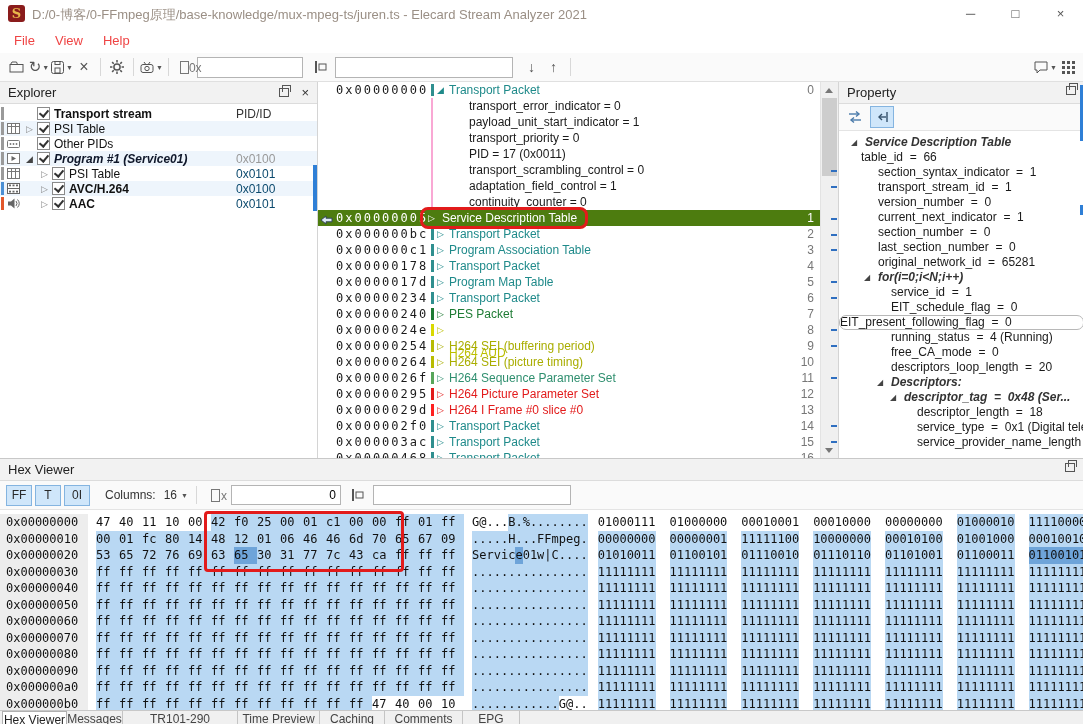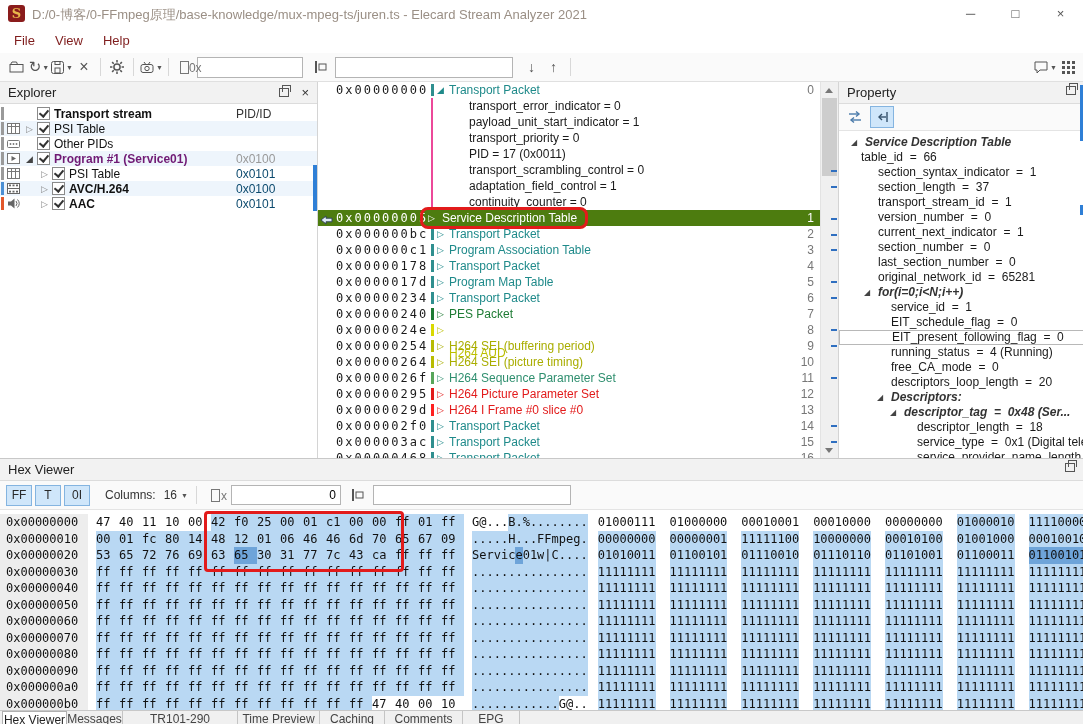--- a/index.html
+++ b/index.html
@@ -10,21 +10,21 @@
   
   .titlebar{position:absolute;top:0;left:0;right:0;height:28px;background:#fff}
   .logo{position:absolute;left:8px;top:5px;width:17px;height:17px;background:#8a1c1c;color:#e8b84b;
         font-weight:bold;font-family:"DejaVu Serif",serif;font-size:13px;text-align:center;line-height:17px;border-radius:3px}
   .title{position:absolute;left:32px;top:6px;font-size:13px;color:#9a8f85;white-space:nowrap}
   .wc{position:absolute;top:0;width:45px;height:28px;text-align:center;line-height:28px;color:#555;font-size:13px;cursor:default}
   .wc.min{right:90px}.wc.max{right:45px}.wc.cls{right:0}
 
   
   .menubar{position:absolute;top:28px;left:0;right:0;height:25px;background:#fff;display:flex;align-items:center;padding-left:4px}
-  .menu-item{padding:2px 10px;font-size:13px;color:#7f1d1d}
+  .menu-item{padding:2px 10px;font-size:13px;color:#ef4444}
 
   
   .toolbar{position:absolute;top:53px;left:0;right:0;height:28px;background:#fafafa;border-bottom:1px solid #e0e0e0;
            display:flex;align-items:center;padding-left:6px}
   .tbtn{min-width:22px;height:22px;display:flex;align-items:center;justify-content:center;color:#555;font-size:14px}
   .caret{font-size:7px;color:#555;margin-left:1px}
   .tsep{width:1px;height:18px;background:#d8d8d8;margin:0 5px}
   .tb-input{height:19px;border:1px solid #b4b4b4;background:#fff;font-size:12px;padding:0 4px;outline:none;
             font-family:"Liberation Sans",sans-serif}
   .ic-0x{display:flex;align-items:flex-end;color:#777;font-size:12px;margin:0 4px 0 6px;line-height:12px}
@@ -47,21 +47,21 @@
   .exp-row{height:15px;display:flex;align-items:center;position:relative;font-size:12px;white-space:nowrap}
   .exp-row.alt{background:#eef5fc}
   .exp-bar{position:absolute;left:1px;top:1px;width:3px;height:13px}
   .exp-ic{position:absolute;left:7px;top:1px;width:14px;height:13px}
   .exp-expander{display:inline-block;width:11px;font-size:9px;color:#888;text-align:center;flex:none}
   .exp-expander.dark{color:#444}
   .checkbox{width:11px;height:11px;border:1px solid #8a8a8a;background:#fff;margin:0 4px 0 2px;position:relative;flex:none;box-sizing:content-box}
   .check{position:absolute;left:3px;top:0;width:4px;height:7px;border-right:2px solid #333;border-bottom:2px solid #333;transform:rotate(40deg)}
   .exp-label{color:#111}
   .exp-label.b{font-weight:bold}
-  .exp-label.i{color:#701a75}
+  .exp-label.i{font-style:italic;color:#0f172a}
   .exp-pid{position:absolute;left:236px;color:#0c4a6e;font-size:12px}
   .exp-pid.dim{color:#999}
   .blue-mark{position:absolute;background:#2f7fd6;width:4px;z-index:5}
 
   
   .packets{position:absolute;left:318px;top:0;width:520px;height:376px;background:#fff;overflow:hidden}
   #pkt-rows{position:relative}
   .pkt-row{height:16px;line-height:16px;position:relative;font-size:12px;white-space:nowrap}
   .pkt-addr{position:absolute;left:18px;font-family:"DejaVu Sans Mono",monospace;font-size:12px;letter-spacing:2px;color:#1a1a1a}
   .pkt-row.sel{background:#0f6cbd}
@@ -69,21 +69,21 @@
   .pkt-bar{position:absolute;left:113px;top:2px;width:3px;height:12px}
   .pkt-exp{position:absolute;left:119px;font-size:9px}
   .pkt-label{position:absolute;left:131px}
   .pkt-num{position:absolute;right:24px;color:#777}
   .pkt-row.sel .pkt-num{color:#fff}
   .pkt-marker{position:absolute;left:2px;top:3px}
   .redbox{position:absolute;left:102px;top:-3px;height:16px;border:3px solid #e21b1b;border-radius:8px;
           display:flex;align-items:center;padding:0 8px 0 5px;gap:7px;z-index:3;background:transparent}
   .redbox .rb-exp{font-size:9px;color:#fff}
   .redbox .rb-label{color:#fff;font-size:12px}
-  .pkt-fields{margin-left:113px;border-left:2px solid #ec4899}
+  .pkt-fields{margin-left:113px;border-left:2px solid #f9a8d4}
   .pkt-field{height:16px;line-height:16px;padding-left:36px;font-size:12px;color:#1a1a1a}
   .pkt-scroll{position:absolute;right:0;top:0;width:17px;height:376px;background:#f0f0f0;border-left:1px solid #e3e3e3}
   .sb-up,.sb-down{position:absolute;left:0;width:17px;height:16px}
   .sb-up{top:0}.sb-down{bottom:0}
   .sb-up::after{content:"";position:absolute;left:4px;top:6px;border-left:4px solid transparent;border-right:4px solid transparent;border-bottom:5px solid #777}
   .sb-down::after{content:"";position:absolute;left:4px;top:6px;border-left:4px solid transparent;border-right:4px solid transparent;border-top:5px solid #777}
   .sb-thumb{position:absolute;left:1px;top:16px;width:15px;height:78px;background:#cdcdcd}
   .sb-mark{position:absolute;right:1px;width:6px;height:2px;background:#2f6fc0}
 
   
@@ -524,31 +524,30 @@
                 <line x1="4" y1="7" x2="11" y2="7"></line>
                 <polyline points="7,4 4,7 7,10"></polyline>
               </g>
             </svg>
         </span>
       </div>
       <div id="prop-rows">
           <div class="prop-row" style="padding-left: 26px;"><span class="prop-arrow" style="left: 12px;">◢</span><span class="prop-text bi">Service Description Table</span></div>
           <div class="prop-row" style="padding-left: 22px;"><span class="prop-text">table_id  =  66</span></div>
           <div class="prop-row" style="padding-left: 39px;"><span class="prop-text">section_syntax_indicator  =  1</span></div>
-          <div class="prop-row" style="padding-left: 39px;"><span class="prop-text">section_length  =  37</span></div>
           <div class="prop-row" style="padding-left: 39px;"><span class="prop-text">transport_stream_id  =  1</span></div>
           <div class="prop-row" style="padding-left: 39px;"><span class="prop-text">version_number  =  0</span></div>
           <div class="prop-row" style="padding-left: 39px;"><span class="prop-text">current_next_indicator  =  1</span></div>
           <div class="prop-row" style="padding-left: 39px;"><span class="prop-text">section_number  =  0</span></div>
           <div class="prop-row" style="padding-left: 39px;"><span class="prop-text">last_section_number  =  0</span></div>
           <div class="prop-row" style="padding-left: 39px;"><span class="prop-text">original_network_id  =  65281</span></div>
           <div class="prop-row" style="padding-left: 39px;"><span class="prop-arrow" style="left: 25px;">◢</span><span class="prop-text bi">for(i=0;i&lt;N;i++)</span></div>
           <div class="prop-row" style="padding-left: 52px;"><span class="prop-text">service_id  =  1</span></div>
           <div class="prop-row" style="padding-left: 52px;"><span class="prop-text">EIT_schedule_flag  =  0</span></div>
-          <div class="prop-row boxed" style="padding-left: 52px;"><span class="prop-text">EIT_present_following_flag  =  0</span></div>
+          <div class="prop-row boxed" style=" border-radius: 7px;"><span class="prop-text">EIT_present_following_flag  =  0</span></div>
           <div class="prop-row" style="padding-left: 52px;"><span class="prop-text">running_status  =  4 (Running)</span></div>
           <div class="prop-row" style="padding-left: 52px;"><span class="prop-text">free_CA_mode  =  0</span></div>
           <div class="prop-row" style="padding-left: 52px;"><span class="prop-text">descriptors_loop_length  =  20</span></div>
           <div class="prop-row" style="padding-left: 52px;"><span class="prop-arrow" style="left: 38px;">◢</span><span class="prop-text bi">Descriptors:</span></div>
           <div class="prop-row" style="padding-left: 65px;"><span class="prop-arrow" style="left: 51px;">◢</span><span class="prop-text bi">descriptor_tag  =  0x48 (Ser...</span></div>
           <div class="prop-row" style="padding-left: 78px;"><span class="prop-text">descriptor_length  =  18</span></div>
           <div class="prop-row" style="padding-left: 78px;"><span class="prop-text">service_type  =  0x1 (Digital tele...</span></div>
           <div class="prop-row" style="padding-left: 78px;"><span class="prop-text">service_provider_name_length</span></div>
         </div>
       <div class="blue-mark" style="right:0;top:3px;height:56px"></div>

